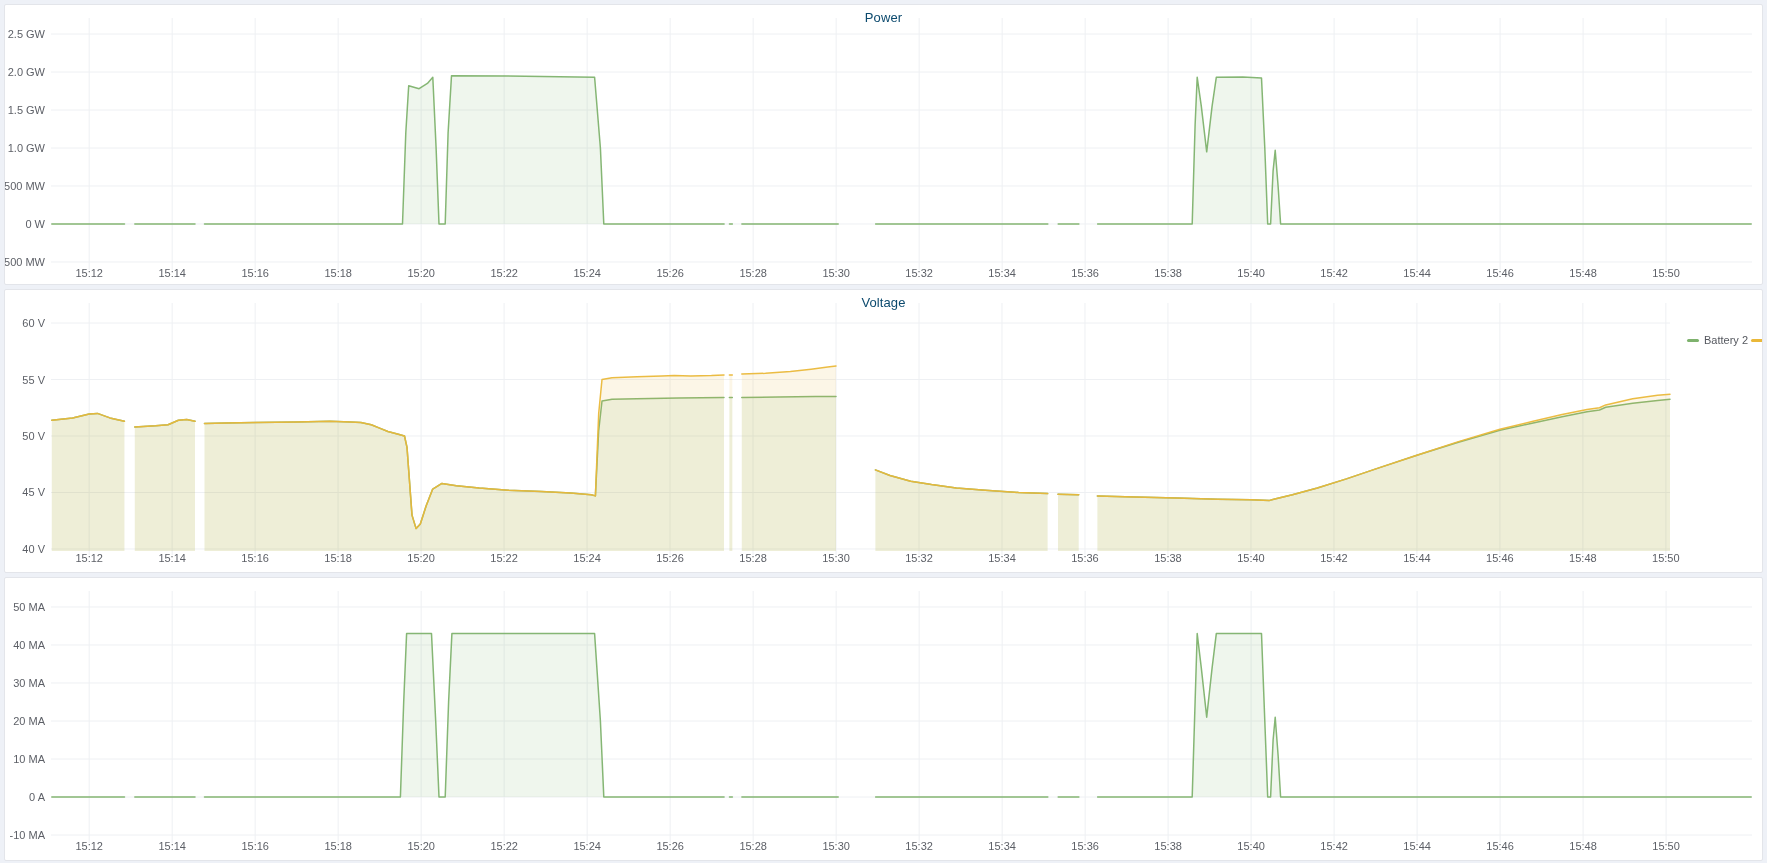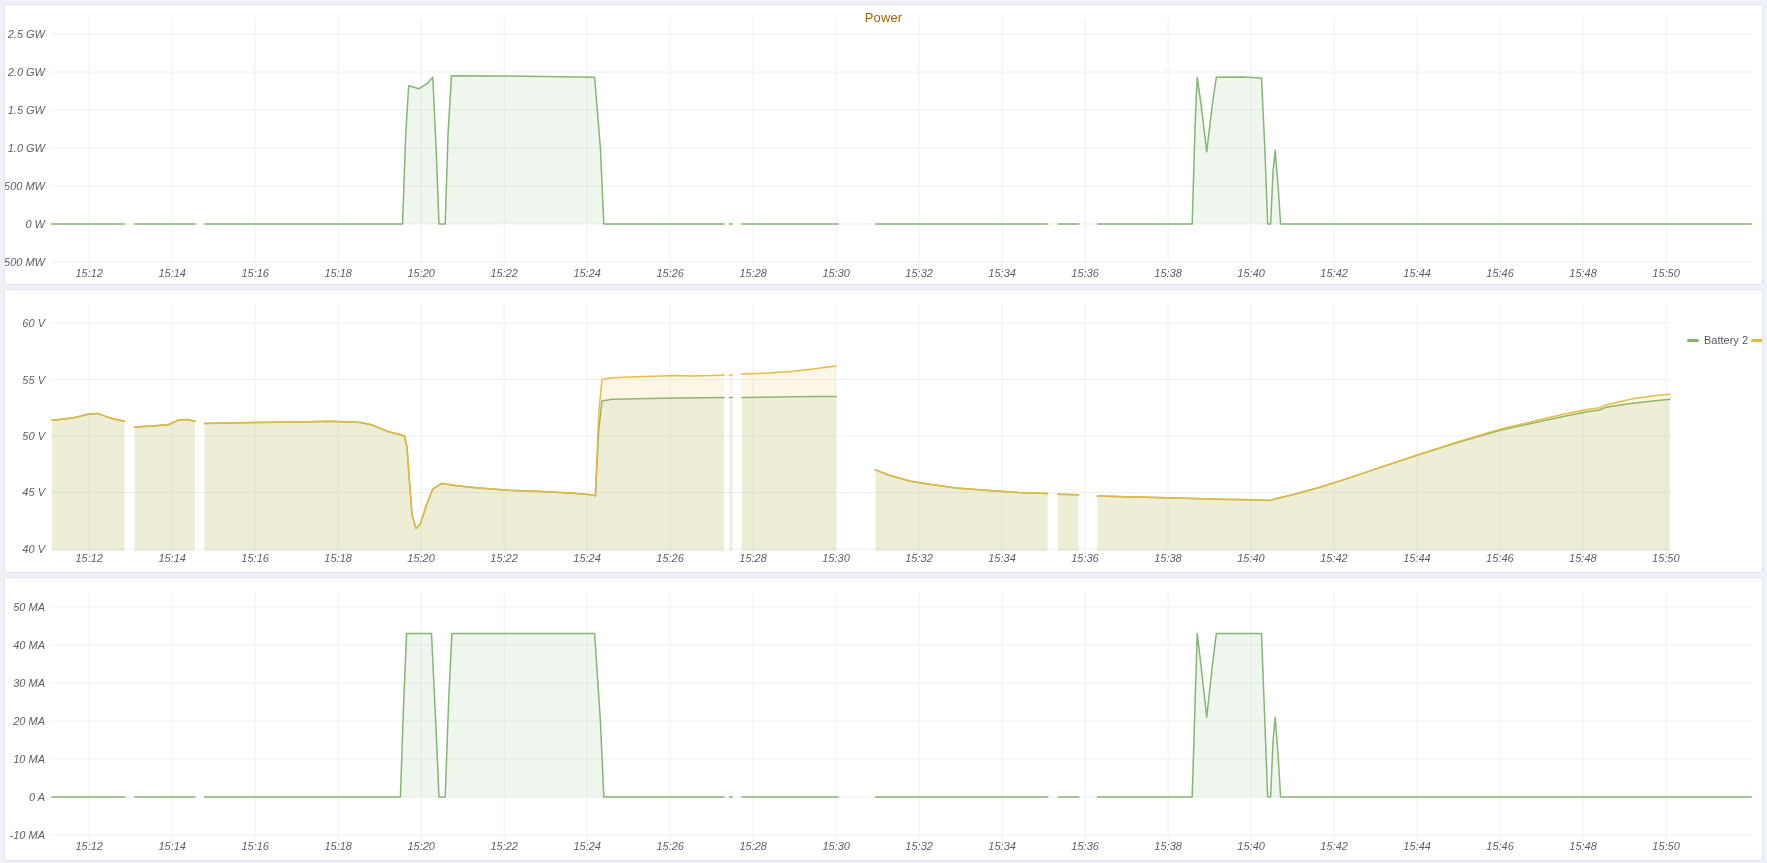--- a/index.html
+++ b/index.html
@@ -2,22 +2,22 @@
 <html><head>
 <meta charset="utf-8">
 <style>
   * { margin:0; padding:0; box-sizing:border-box; }
   html,body { width:1767px; height:863px; background:#eef1f7; font-family:"Liberation Sans", sans-serif; }
   .page { padding:4px; display:flex; flex-direction:column; gap:4px; }
   .panel { position:relative; background:#ffffff; border:1px solid #e3e5ea; border-radius:2px; overflow:hidden; }
   .panel.h1 { height:281px; }
   .panel.h2 { height:284px; }
   .panel-title { position:absolute; top:5px; left:0; width:100%; text-align:center;
-                 font-size:13px; font-weight:500; color:#a16207; letter-spacing:.1px; z-index:3; cursor:pointer; }
-  .plot { position:absolute; inset:0;font-style:italic; }
+                 font-size:13px; font-weight:500; color:#0c4a6e; letter-spacing:.1px; z-index:3; cursor:pointer; }
+  .plot { position:absolute; inset:0; }
   .plot svg { width:100%; height:100%; display:block; }
   .legend { position:absolute; top:44px; left:1682px; display:flex; flex-direction:row; gap:3px; z-index:3; }
   .legend-item { display:flex; align-items:center; gap:5px; cursor:pointer; }
   .legend-swatch { width:12px; height:3px; border-radius:2px; flex:0 0 auto; }
   .legend-label { font-size:11px; color:#55585f; white-space:nowrap; }
   text.tick { font-family:"Liberation Sans", sans-serif; font-size:11px; fill:#5c5f66; }
 </style>
 </head>
 <body>
 
@@ -93,20 +93,21 @@
           <text x="1246.1200292754331" y="272" text-anchor="middle" class="tick">15:40</text>
           <text x="1329.1158819224202" y="272" text-anchor="middle" class="tick">15:42</text>
           <text x="1412.1117345694072" y="272" text-anchor="middle" class="tick">15:44</text>
           <text x="1495.1075872163942" y="272" text-anchor="middle" class="tick">15:46</text>
           <text x="1578.1034398633815" y="272" text-anchor="middle" class="tick">15:48</text>
           <text x="1661.0992925103683" y="272" text-anchor="middle" class="tick">15:50</text>
         </svg>
       </div>
   </section>
   <section class="panel h2">
+    <div class="panel-title">Voltage</div>
     <div class="plot" id="plot-1">
         <svg viewBox="0 0 1757 282" preserveAspectRatio="none">
           <line x1="84.17221937467964" y1="13" x2="84.17221937467964" y2="265" stroke="#eef0f3" stroke-width="1"></line>
           <line x1="167.1553049718093" y1="13" x2="167.1553049718093" y2="265" stroke="#eef0f3" stroke-width="1"></line>
           <line x1="250.13839056893897" y1="13" x2="250.13839056893897" y2="265" stroke="#eef0f3" stroke-width="1"></line>
           <line x1="333.12147616606865" y1="13" x2="333.12147616606865" y2="265" stroke="#eef0f3" stroke-width="1"></line>
           <line x1="416.1045617631983" y1="13" x2="416.1045617631983" y2="265" stroke="#eef0f3" stroke-width="1"></line>
           <line x1="499.087647360328" y1="13" x2="499.087647360328" y2="265" stroke="#eef0f3" stroke-width="1"></line>
           <line x1="582.0707329574576" y1="13" x2="582.0707329574576" y2="265" stroke="#eef0f3" stroke-width="1"></line>
           <line x1="665.0538185545873" y1="13" x2="665.0538185545873" y2="265" stroke="#eef0f3" stroke-width="1"></line>

